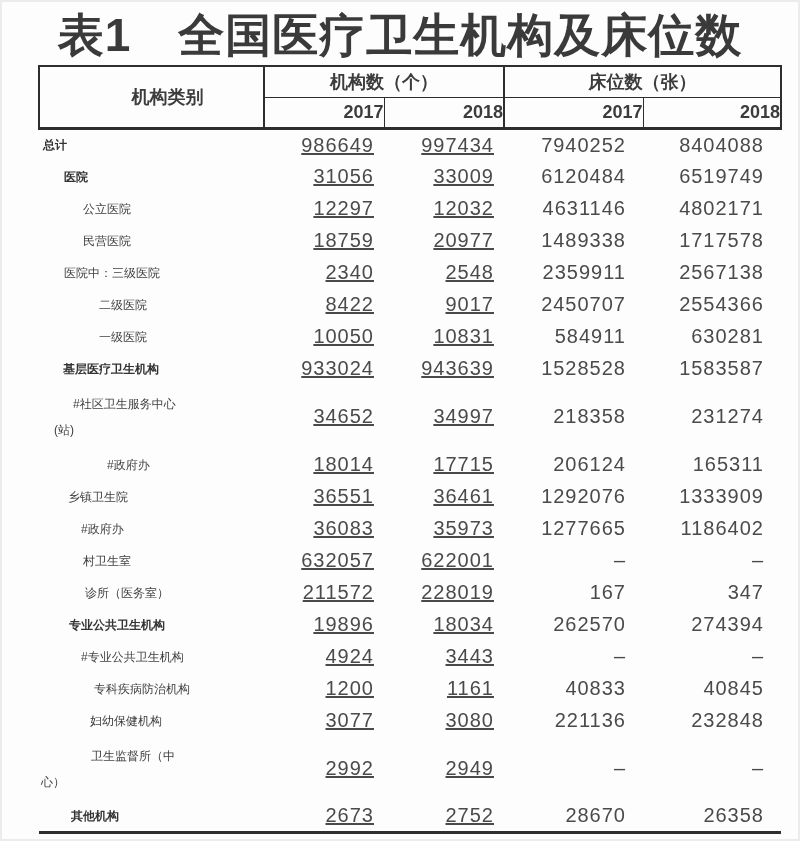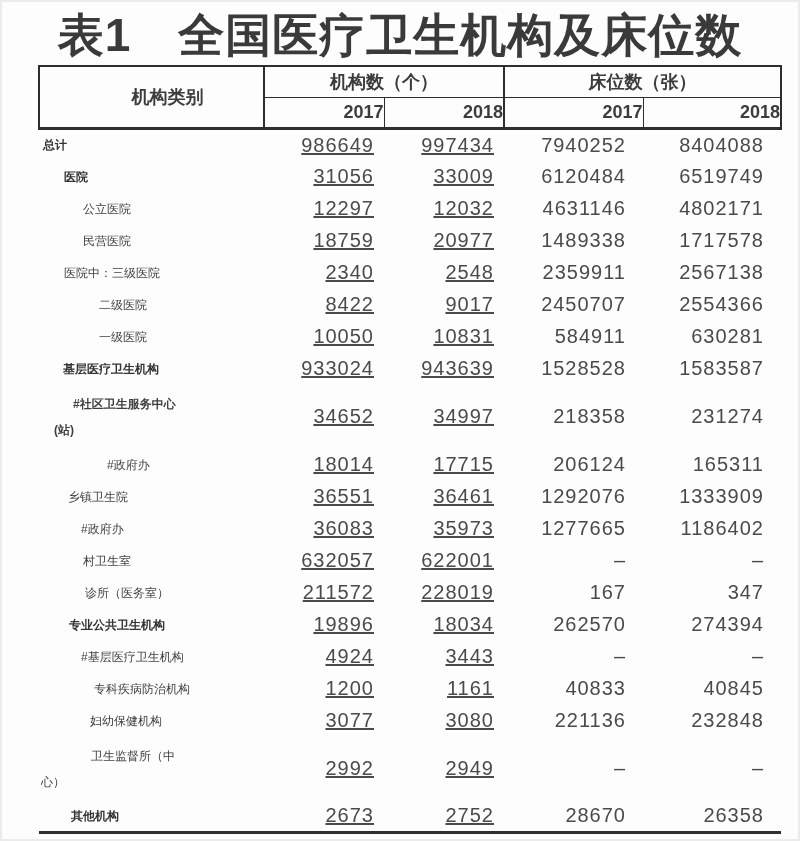--- a/index.html
+++ b/index.html
@@ -156,21 +156,21 @@
         <td class="num v3">630281</td>
       </tr>
       <tr>
         <td class="lbl b" style="padding-left: 24px;">基层医疗卫生机构</td>
         <td class="num v0">933024</td>
         <td class="num v1">943639</td>
         <td class="num v2">1528528</td>
         <td class="num v3">1583587</td>
       </tr>
       <tr style="height: 64px;">
-        <td class="lbl" style="padding-left: 15px; text-indent: 19px; font-weight: bold;">#社区卫生服务中心
+        <td class="lbl" style="padding-left: 15px; text-indent: 19px;">#社区卫生服务中心
 (站)</td>
         <td class="num v0">34652</td>
         <td class="num v1">34997</td>
         <td class="num v2">218358</td>
         <td class="num v3">231274</td>
       </tr>
       <tr>
         <td class="lbl" style="padding-left: 68px;">#政府办</td>
         <td class="num v0">18014</td>
         <td class="num v1">17715</td>
@@ -206,21 +206,21 @@
         <td class="num v3">347</td>
       </tr>
       <tr>
         <td class="lbl b" style="padding-left: 30px;">专业公共卫生机构</td>
         <td class="num v0">19896</td>
         <td class="num v1">18034</td>
         <td class="num v2">262570</td>
         <td class="num v3">274394</td>
       </tr>
       <tr>
-        <td class="lbl" style="padding-left: 42px;">#基层医疗卫生机构</td>
+        <td class="lbl" style="padding-left: 42px;">#专业公共卫生机构</td>
         <td class="num v0">4924</td>
         <td class="num v1">3443</td>
         <td class="num v2">–</td>
         <td class="num v3">–</td>
       </tr>
       <tr>
         <td class="lbl" style="padding-left: 55px;">专科疾病防治机构</td>
         <td class="num v0">1200</td>
         <td class="num v1">1161</td>
         <td class="num v2">40833</td>

